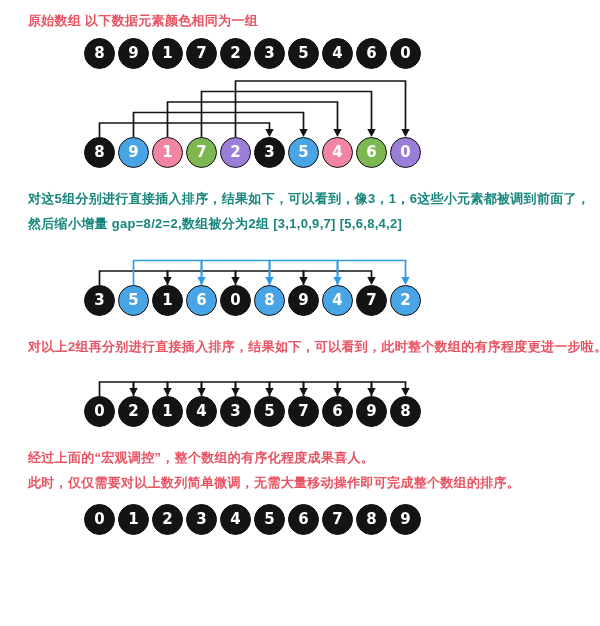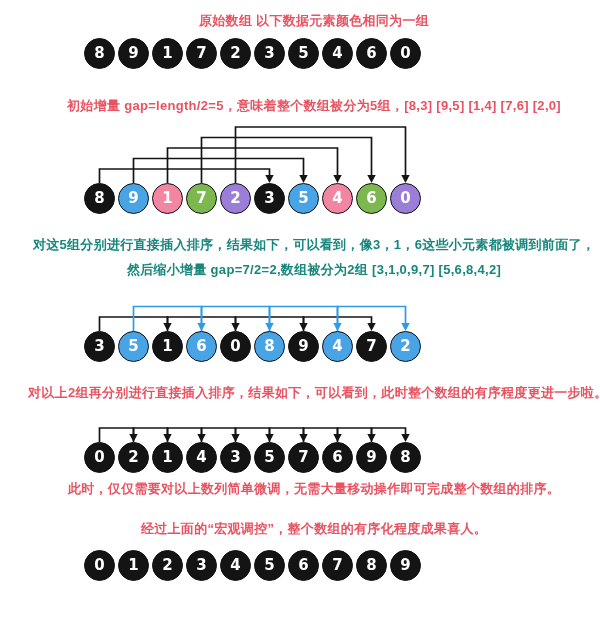--- a/index.html
+++ b/index.html
@@ -3,21 +3,21 @@
 <meta charset="utf-8">
 <style>
   html,body{margin:0;padding:0;}
   body{
     width:600px;height:626px;overflow:hidden;background:#ffffff;
     font-family:"Liberation Sans","DejaVu Sans",sans-serif;
   }
   .page{position:relative;width:600px;height:626px;}
   .cap{
     margin:0 0 0 28px;font-size:13px;font-weight:600;line-height:18px;
-    letter-spacing:.3px;white-space:nowrap;text-align:center;
+    letter-spacing:.3px;white-space:nowrap;
   }
   .red{color:#e85362;}
   .teal{color:#17867c;}
   .mt-top{margin-top:12px;}
   .mt-lg{margin-top:22px;}
   .mt-sm{margin-top:7px;}
   .row-block{position:relative;width:600px;}
   .row-block.mt-a{margin-top:8px;}
   .row-block.mt-b{margin-top:12px;}
   .row-plain{height:31px;}
@@ -47,21 +47,20 @@
         <div class="circle" style="left: 186px; top: 0px; background: rgb(20, 20, 20);">7</div>
         <div class="circle" style="left: 220px; top: 0px; background: rgb(20, 20, 20);">2</div>
         <div class="circle" style="left: 254px; top: 0px; background: rgb(20, 20, 20);">3</div>
         <div class="circle" style="left: 288px; top: 0px; background: rgb(20, 20, 20);">5</div>
         <div class="circle" style="left: 322px; top: 0px; background: rgb(20, 20, 20);">4</div>
         <div class="circle" style="left: 356px; top: 0px; background: rgb(20, 20, 20);">6</div>
         <div class="circle" style="left: 390px; top: 0px; background: rgb(20, 20, 20);">0</div>
       </div>
   </div>
 
-  <p class="cap red mt-lg" style="margin-top:28px;">初始增量 gap=length/2=5，意味着整个数组被分为5组，[8,3] [9,5] [1,4] [7,6] [2,0]</p>
 
   <div class="row-block row-gap5 mt-a">
     <svg class="arrows" width="600" height="60">
         <path d="M 99.5 60 V 46 H 269.5 V 53" fill="none" stroke="#141414" stroke-width="1.7"></path>
         <path d="M 265.3 52 L 273.7 52 L 269.5 60 Z" fill="#141414"></path>
         <path d="M 133.5 60 V 35.5 H 303.5 V 53" fill="none" stroke="#141414" stroke-width="1.7"></path>
         <path d="M 299.3 52 L 307.7 52 L 303.5 60 Z" fill="#141414"></path>
         <path d="M 167.5 60 V 25 H 337.5 V 53" fill="none" stroke="#141414" stroke-width="1.7"></path>
         <path d="M 333.3 52 L 341.7 52 L 337.5 60 Z" fill="#141414"></path>
         <path d="M 201.5 60 V 14.5 H 371.5 V 53" fill="none" stroke="#141414" stroke-width="1.7"></path>
@@ -77,21 +76,21 @@
         <div class="circle" style="left: 220px; top: 60px; background: rgb(155, 126, 216);">2</div>
         <div class="circle" style="left: 254px; top: 60px; background: rgb(20, 20, 20);">3</div>
         <div class="circle" style="left: 288px; top: 60px; background: rgb(73, 164, 230);">5</div>
         <div class="circle" style="left: 322px; top: 60px; background: rgb(242, 133, 162);">4</div>
         <div class="circle" style="left: 356px; top: 60px; background: rgb(124, 184, 79);">6</div>
         <div class="circle" style="left: 390px; top: 60px; background: rgb(155, 126, 216);">0</div>
       </div>
   </div>
 
   <p class="cap teal mt-lg">对这5组分别进行直接插入排序，结果如下，可以看到，像3，1，6这些小元素都被调到前面了，</p>
-  <p class="cap teal mt-sm">然后缩小增量 gap=7/2=2,数组被分为2组 [3,1,0,9,7] [5,6,8,4,2]</p>
+  <p class="cap teal mt-sm">然后缩小增量 gap=8/2=2,数组被分为2组 [3,1,0,9,7] [5,6,8,4,2]</p>
 
   <div class="row-block row-gap2 mt-b">
     <svg class="arrows" width="600" height="40">
         <path d="M 99.5 40 V 26 H 167.5 V 33" fill="none" stroke="#141414" stroke-width="1.7"></path>
         <path d="M 163.3 32 L 171.7 32 L 167.5 40 Z" fill="#141414"></path>
         <path d="M 167.5 40 V 26 H 235.5 V 33" fill="none" stroke="#141414" stroke-width="1.7"></path>
         <path d="M 231.3 32 L 239.7 32 L 235.5 40 Z" fill="#141414"></path>
         <path d="M 235.5 40 V 26 H 303.5 V 33" fill="none" stroke="#141414" stroke-width="1.7"></path>
         <path d="M 299.3 32 L 307.7 32 L 303.5 40 Z" fill="#141414"></path>
         <path d="M 303.5 40 V 26 H 371.5 V 33" fill="none" stroke="#141414" stroke-width="1.7"></path>
@@ -149,22 +148,22 @@
         <div class="circle" style="left: 186px; top: 28px; background: rgb(20, 20, 20);">4</div>
         <div class="circle" style="left: 220px; top: 28px; background: rgb(20, 20, 20);">3</div>
         <div class="circle" style="left: 254px; top: 28px; background: rgb(20, 20, 20);">5</div>
         <div class="circle" style="left: 288px; top: 28px; background: rgb(20, 20, 20);">7</div>
         <div class="circle" style="left: 322px; top: 28px; background: rgb(20, 20, 20);">6</div>
         <div class="circle" style="left: 356px; top: 28px; background: rgb(20, 20, 20);">9</div>
         <div class="circle" style="left: 390px; top: 28px; background: rgb(20, 20, 20);">8</div>
       </div>
   </div>
 
+  <p class="cap red mt-lg">经过上面的“宏观调控”，整个数组的有序化程度成果喜人。</p>
   <p class="cap red mt-sm">此时，仅仅需要对以上数列简单微调，无需大量移动操作即可完成整个数组的排序。</p>
-  <p class="cap red mt-lg">经过上面的“宏观调控”，整个数组的有序化程度成果喜人。</p>
 
   <div class="row-block row-plain mt-b">
     <div class="circles">
         <div class="circle" style="left: 84px; top: 0px; background: rgb(20, 20, 20);">0</div>
         <div class="circle" style="left: 118px; top: 0px; background: rgb(20, 20, 20);">1</div>
         <div class="circle" style="left: 152px; top: 0px; background: rgb(20, 20, 20);">2</div>
         <div class="circle" style="left: 186px; top: 0px; background: rgb(20, 20, 20);">3</div>
         <div class="circle" style="left: 220px; top: 0px; background: rgb(20, 20, 20);">4</div>
         <div class="circle" style="left: 254px; top: 0px; background: rgb(20, 20, 20);">5</div>
         <div class="circle" style="left: 288px; top: 0px; background: rgb(20, 20, 20);">6</div>

